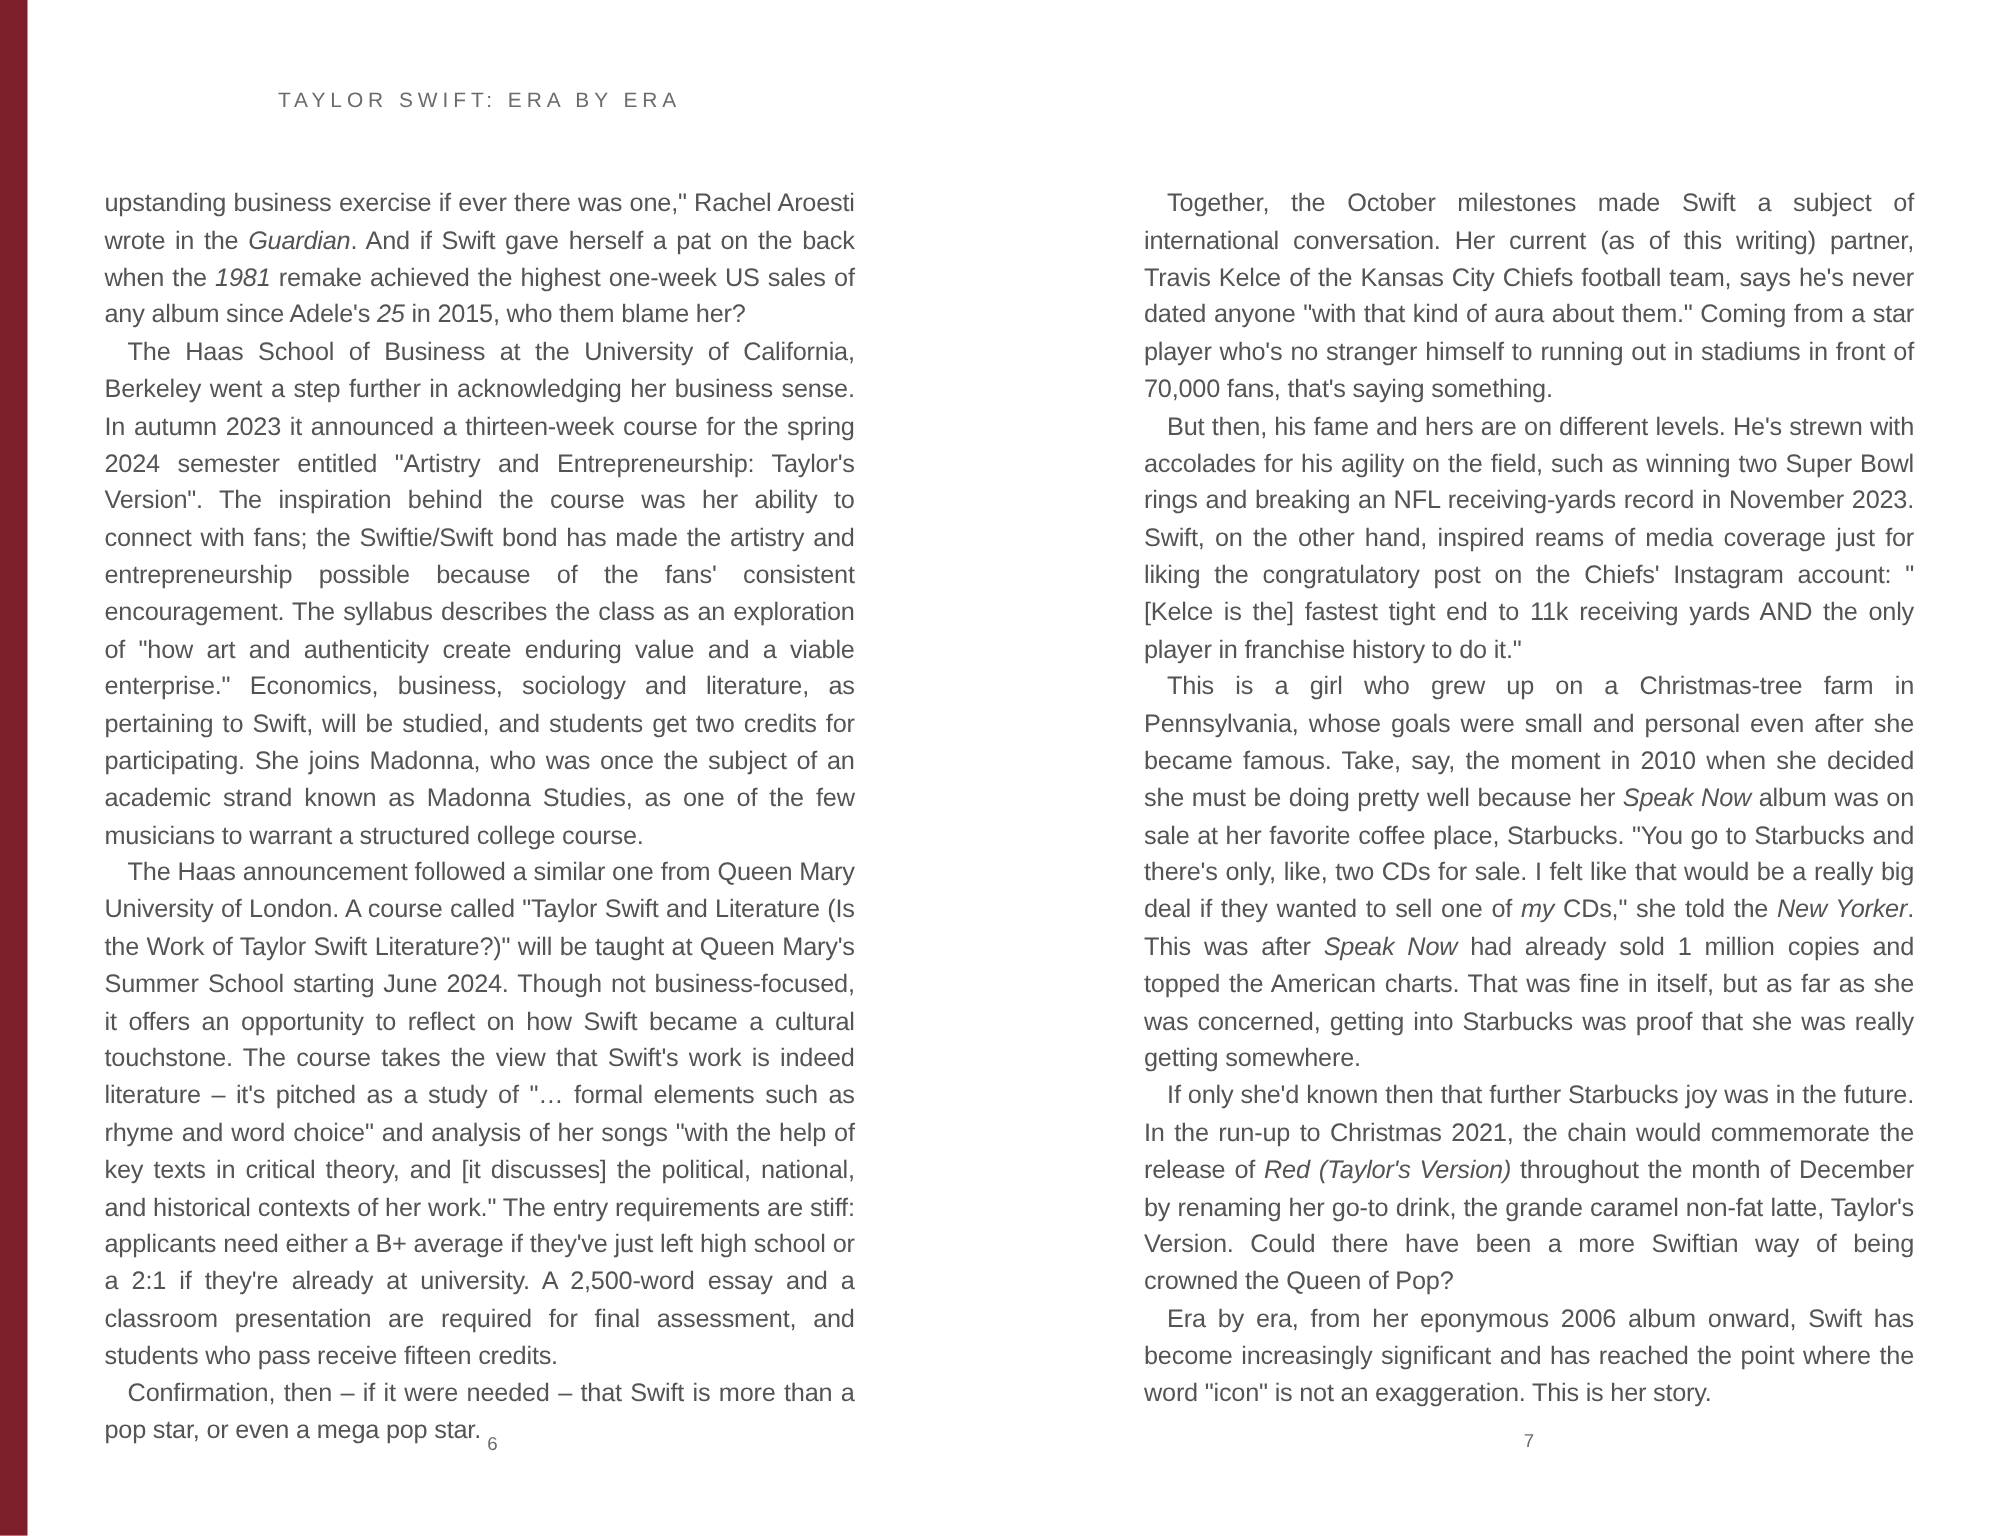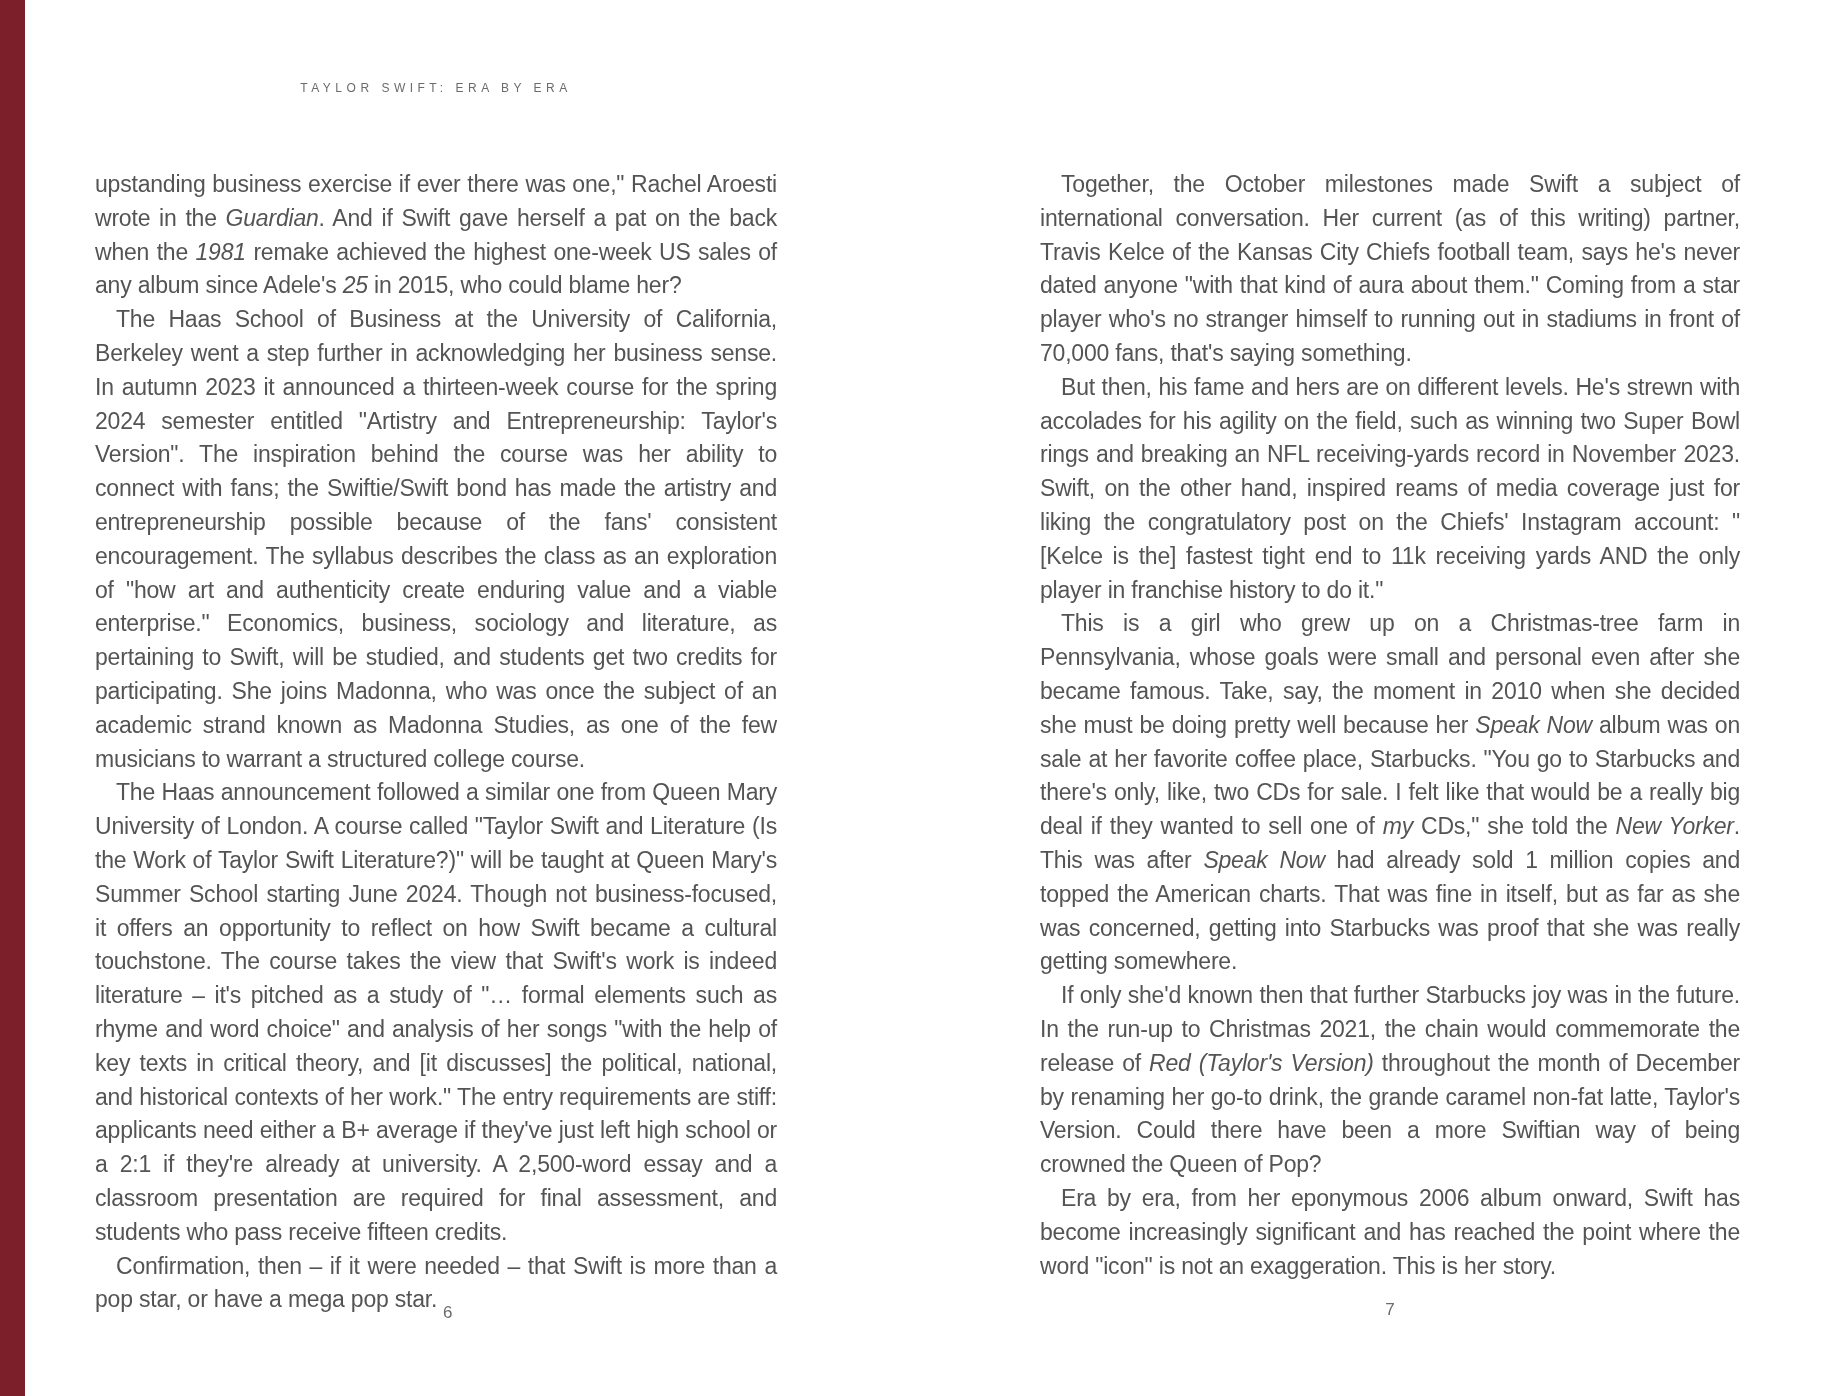--- a/index.html
+++ b/index.html
@@ -14,21 +14,21 @@
     position: absolute; left: 0; top: 0;
     width: 25px; height: 1396px;
     background: #7d1f2a;
   }
   .page { position: absolute; top: 0; height: 1396px; }
   .page-left  { left: 95px;  width: 682px; }
   .page-right { left: 1040px; width: 700px; }
   .running-head {
     position: absolute; top: 81px; left: 0; width: 100%;
     text-align: center;
-    font-size: 12px;
+    font-size: 19px;
     letter-spacing: 4.5px;
     color: #6b6b6b;
     font-weight: 300;
     white-space: nowrap;
   }
   .body-text {
     position: absolute; top: 168px; left: 0; width: 100%;
     font-size: 23px;
     line-height: 33.8px;
     letter-spacing: -0.2px;
@@ -49,24 +49,24 @@
   .page-right .pagenum { left: 0; width: 100%; text-align: center; top: 1300px; }
 </style>
 </head>
 <body>
 
 <div class="edge-stripe"></div>
 
 <section class="page page-left">
   <header class="running-head">TAYLOR SWIFT: ERA BY ERA</header>
   <div class="body-text">
-      <p><span>upstanding business exercise if ever there was one," Rachel Aroesti wrote in the </span><i>Guardian</i><span>. And if Swift gave herself a pat on the back when the </span><i>1981</i><span> remake achieved the highest one-week US sales of any album since Adele's </span><i>25</i><span> in 2015, who could blame her?</span></p>
+      <p><span>upstanding business exercise if ever there was one," Rachel Aroesti wrote in the </span><i>Guardian</i><span>. And if Swift gave herself a pat on the back when the </span><i>1981</i><span> remake achieved the highest one-week US sales of any album since Adele's </span><i>25</i><span> in 2015, who them blame her?</span></p>
       <p class="indent"><span>The Haas School of Business at the University of California, Berkeley went a step further in acknowledging her business sense. In autumn 2023 it announced a thirteen-week course for the spring 2024 semester entitled "Artistry and Entrepreneurship: Taylor's Version". The inspiration behind the course was her ability to connect with fans; the Swiftie/Swift bond has made the artistry and entrepreneurship possible because of the fans' consistent encouragement. The syllabus describes the class as an exploration of "how art and authenticity create enduring value and a viable enterprise." Economics, business, sociology and literature, as pertaining to Swift, will be studied, and students get two credits for participating. She joins Madonna, who was once the subject of an academic strand known as Madonna Studies, as one of the few musicians to warrant a structured college course.</span></p>
       <p class="indent"><span>The Haas announcement followed a similar one from Queen Mary University of London. A course called "Taylor Swift and Literature (Is the Work of Taylor Swift Literature?)" will be taught at Queen Mary's Summer School starting June 2024. Though not business-focused, it offers an opportunity to reflect on how Swift became a cultural touchstone. The course takes the view that Swift's work is indeed literature – it's pitched as a study of "… formal elements such as rhyme and word choice" and analysis of her songs "with the help of key texts in critical theory, and [it discusses] the political, national, and historical contexts of her work." The entry requirements are stiff: applicants need either a B+ average if they've just left high school or a 2:1 if they're already at university. A 2,500-word essay and a classroom presentation are required for final assessment, and students who pass receive fifteen credits.</span></p>
-      <p class="indent"><span>Confirmation, then – if it were needed – that Swift is more than a pop star, or have a mega pop star.</span></p>
+      <p class="indent"><span>Confirmation, then – if it were needed – that Swift is more than a pop star, or even a mega pop star.</span></p>
     </div>
   <div class="pagenum">6</div>
 </section>
 
 <section class="page page-right">
   <div class="body-text">
       <p class="indent"><span>Together, the October milestones made Swift a subject of international conversation. Her current (as of this writing) partner, Travis Kelce of the Kansas City Chiefs football team, says he's never dated anyone "with that kind of aura about them." Coming from a star player who's no stranger himself to running out in stadiums in front of 70,000 fans, that's saying something.</span></p>
       <p class="indent"><span>But then, his fame and hers are on different levels. He's strewn with accolades for his agility on the field, such as winning two Super Bowl rings and breaking an NFL receiving-yards record in November 2023. Swift, on the other hand, inspired reams of media coverage just for liking the congratulatory post on the Chiefs' Instagram account: "[Kelce is the] fastest tight end to 11k receiving yards AND the only player in franchise history to do it."</span></p>
       <p class="indent"><span>This is a girl who grew up on a Christmas-tree farm in Pennsylvania, whose goals were small and personal even after she became famous. Take, say, the moment in 2010 when she decided she must be doing pretty well because her </span><i>Speak Now</i><span> album was on sale at her favorite coffee place, Starbucks. "You go to Starbucks and there's only, like, two CDs for sale. I felt like that would be a really big deal if they wanted to sell one of </span><i>my</i><span> CDs," she told the </span><i>New Yorker</i><span>. This was after </span><i>Speak Now</i><span> had already sold 1 million copies and topped the American charts. That was fine in itself, but as far as she was concerned, getting into Starbucks was proof that she was really getting somewhere.</span></p>
       <p class="indent"><span>If only she'd known then that further Starbucks joy was in the future. In the run-up to Christmas 2021, the chain would commemorate the release of </span><i>Red (Taylor's Version)</i><span> throughout the month of December by renaming her go-to drink, the grande caramel non-fat latte, Taylor's Version. Could there have been a more Swiftian way of being crowned the Queen of Pop?</span></p>

